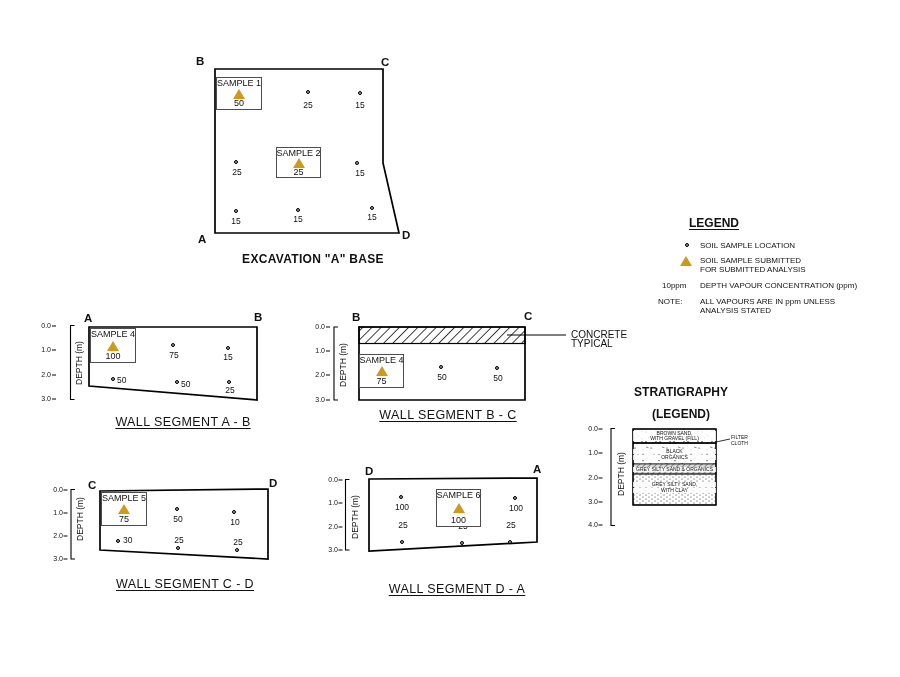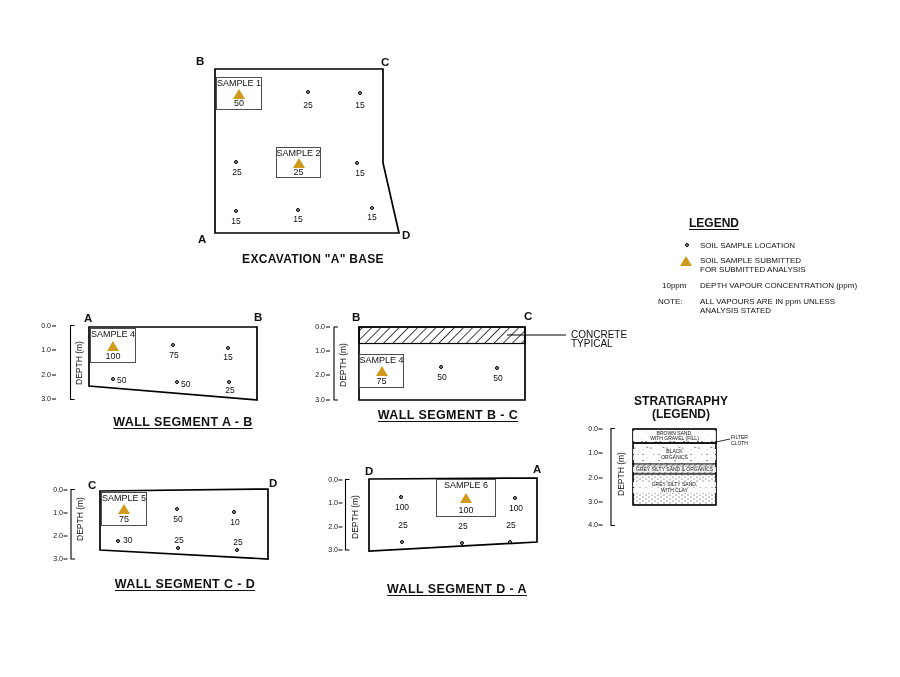--- a/index.html
+++ b/index.html
@@ -13,21 +13,21 @@
   .dot{width:4px;height:4px;border:1px solid #000;border-radius:50%;background:#999;box-sizing:border-box;z-index:2;}
   .tri{display:block;width:0;height:0;border-left:6px solid transparent;border-right:6px solid transparent;
        border-bottom:10px solid var(--sample-triangle,#cf9a1c);}
   .samplebox{position:absolute;z-index:3;background:#fff;border:1.2px solid #4d4d4d;box-sizing:border-box;
              display:flex;flex-direction:column;align-items:center;justify-content:space-between;padding:1px 0;}
   .samplebox .slbl{font-size:9px;line-height:9px;white-space:nowrap;}
   .samplebox .sval{font-size:9px;line-height:9px;}
   .tick{position:absolute;z-index:2;width:14px;font-size:7px;line-height:7px;text-align:right;}
   .depth{position:absolute;z-index:2;width:56px;height:10px;font-size:8.5px;line-height:10px;text-align:center;
          transform:rotate(-90deg);white-space:nowrap;}
-  .wtitle{position:absolute;z-index:2;width:170px;text-align:center;font-weight:bold;font-size:12.5px;
+  .wtitle{position:absolute;z-index:2;width:170px;text-align:center;font-weight:normal;font-size:12.5px;
           letter-spacing:.4px;text-decoration:underline;text-underline-offset:2px;}
   .btitle{position:absolute;z-index:2;width:160px;text-align:center;font-weight:bold;font-size:12px;letter-spacing:.3px;}
   .leg{font-size:8px;line-height:9px;white-space:nowrap;}
   .legkey{font-size:8px;line-height:9px;font-weight:normal;}
   .legtitle{font-weight:bold;font-size:12px;text-decoration:underline;text-underline-offset:2px;}
   .strattitle{position:absolute;z-index:2;width:130px;text-align:center;font-weight:bold;font-size:12px;line-height:12px;}
   .stratlbl{position:absolute;z-index:2;left:633px;width:83px;text-align:center;font-size:5px;line-height:5px;white-space:nowrap;}
   .stratlbl.bg{background:rgba(255,255,255,.85);z-index:2;}
   .tiny{font-size:5px;line-height:5px;white-space:nowrap;}
   .footlbl{font-size:10px;line-height:9px;white-space:nowrap;}
@@ -237,38 +237,38 @@
   <span class="abs ptval" style="left:230px;top:538px;width:16px">25</span>
   <div class="wtitle" style="left:100px;top:577px">WALL SEGMENT C - D</div>
 
   <span class="abs corner" style="left:365px;top:466px">D</span>
   <span class="abs corner" style="left:533px;top:464px">A</span>
   <span class="tick" style="left:324px;top:476px">0.0</span>
   <span class="tick" style="left:324px;top:499px">1.0</span>
   <span class="tick" style="left:324px;top:523px">2.0</span>
   <span class="tick" style="left:324px;top:546px">3.0</span>
   <span class="depth" style="left:327px;top:512px">DEPTH (m)</span>
-  <div class="samplebox" style="left:436px;top:479px;width:60px;height:38px">
+  <div class="samplebox" style="left:436px;top:489px;width:45px;height:38px">
     <span class="slbl">SAMPLE 6</span>
     <span class="tri"></span>
     <span class="sval">100</span>
   </div>
   <span class="abs dot" style="left:399px;top:495px"></span>
   <span class="abs ptval" style="left:393px;top:503px;width:18px">100</span>
   <span class="abs dot" style="left:513px;top:496px"></span>
   <span class="abs ptval" style="left:507px;top:504px;width:18px">100</span>
   <span class="abs dot" style="left:400px;top:540px"></span>
   <span class="abs ptval" style="left:395px;top:521px;width:16px">25</span>
   <span class="abs dot" style="left:460px;top:541px"></span>
   <span class="abs ptval" style="left:455px;top:522px;width:16px">25</span>
   <span class="abs dot" style="left:508px;top:540px"></span>
   <span class="abs ptval" style="left:503px;top:521px;width:16px">25</span>
   <div class="wtitle" style="left:372px;top:582px">WALL SEGMENT D - A</div>
 
-  <div class="strattitle" style="left:616px;top:395px">STRATIGRAPHY</div>
+  <div class="strattitle" style="left:616px;top:386px">STRATIGRAPHY</div>
   <div class="strattitle" style="left:616px;top:408px">(LEGEND)</div>
   <span class="tick" style="left:584px;top:425px">0.0</span>
   <span class="tick" style="left:584px;top:449px">1.0</span>
   <span class="tick" style="left:584px;top:474px">2.0</span>
   <span class="tick" style="left:584px;top:498px">3.0</span>
   <span class="tick" style="left:584px;top:521px">4.0</span>
   <span class="depth" style="left:593px;top:469px">DEPTH (m)</span>
   <span class="stratlbl bg" style="top:431px">BROWN SAND,</span>
   <span class="stratlbl bg" style="top:436px">WITH GRAVEL (FILL)</span>
   <span class="stratlbl bg" style="top:449px">BLACK</span>

